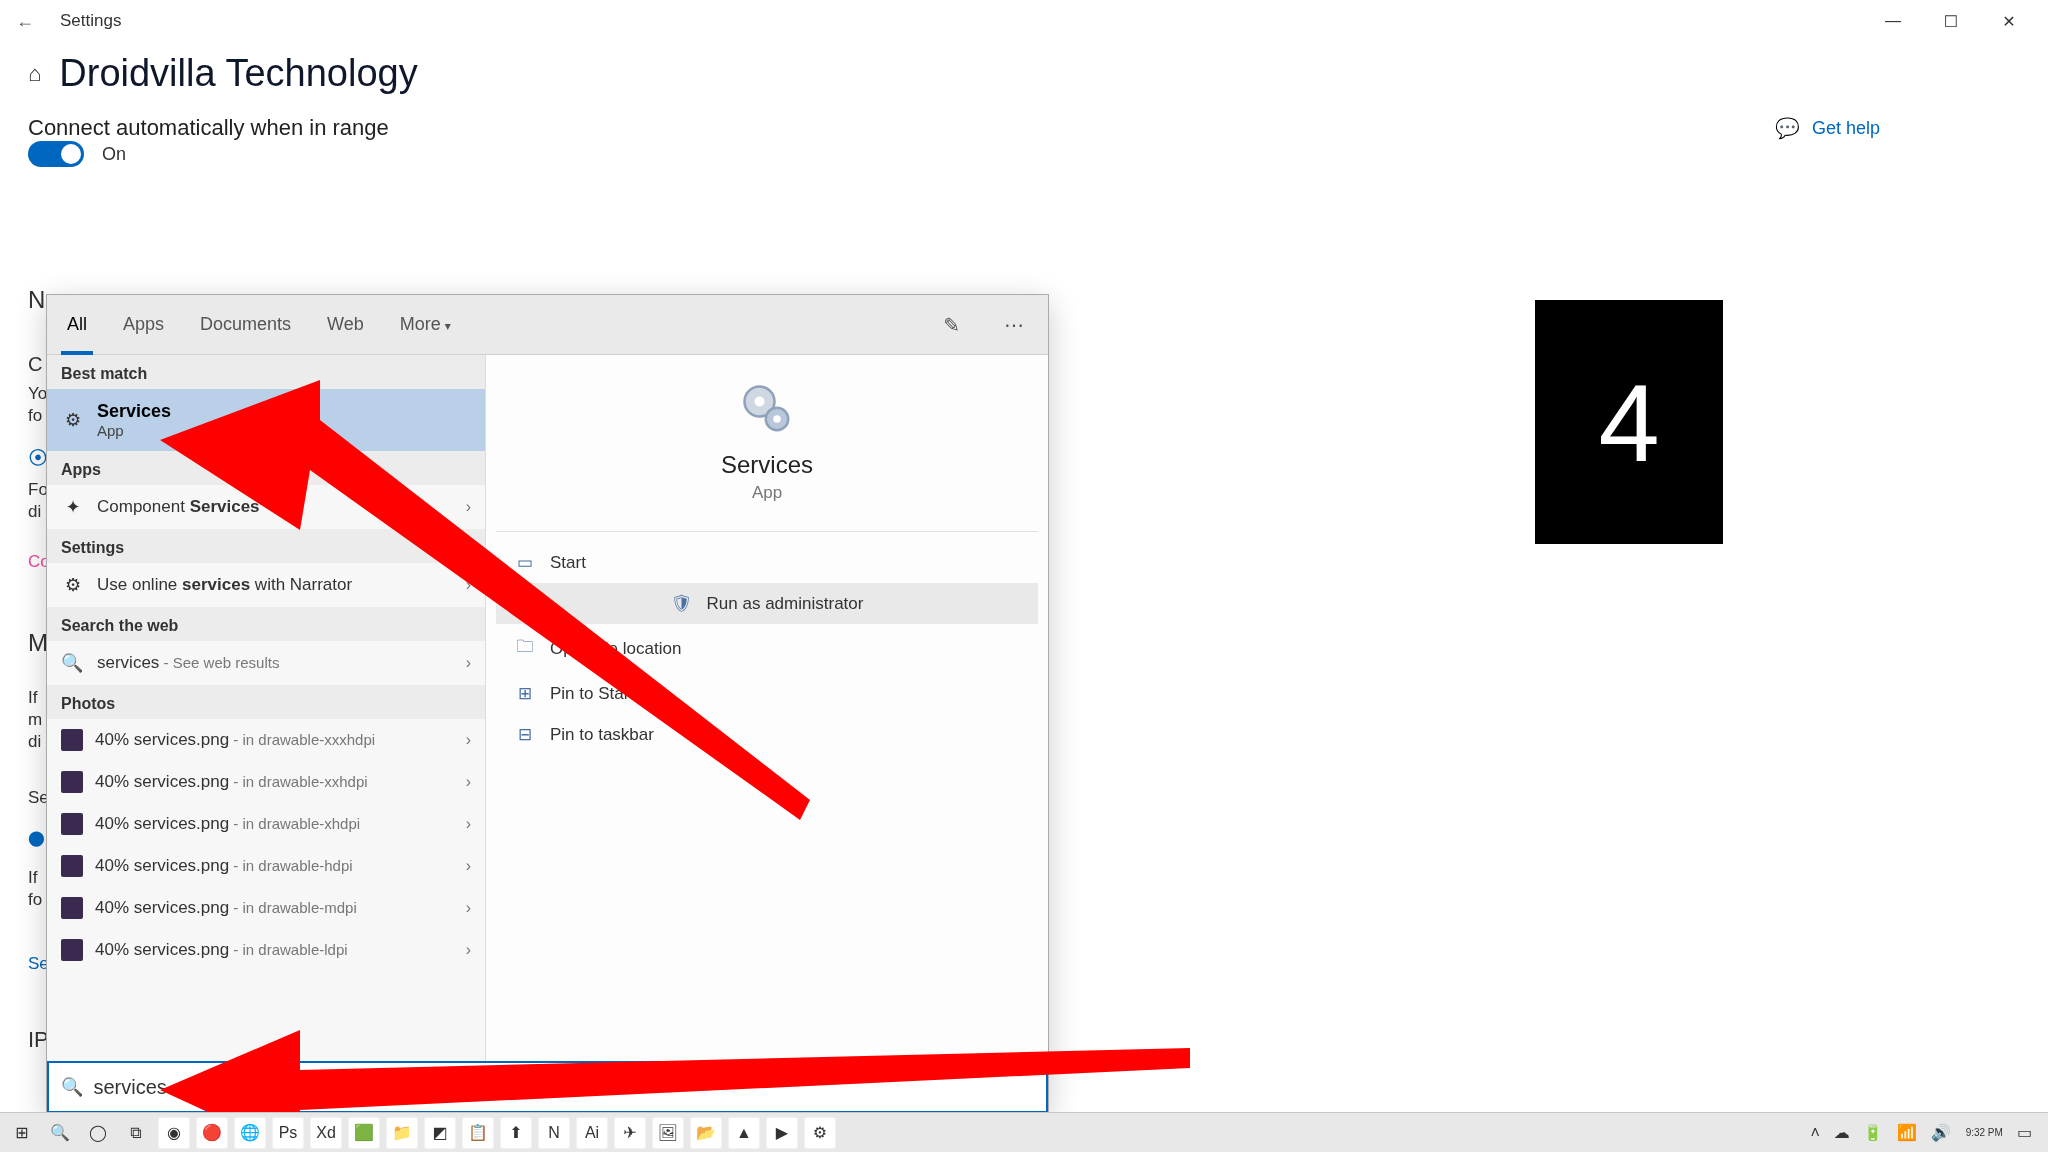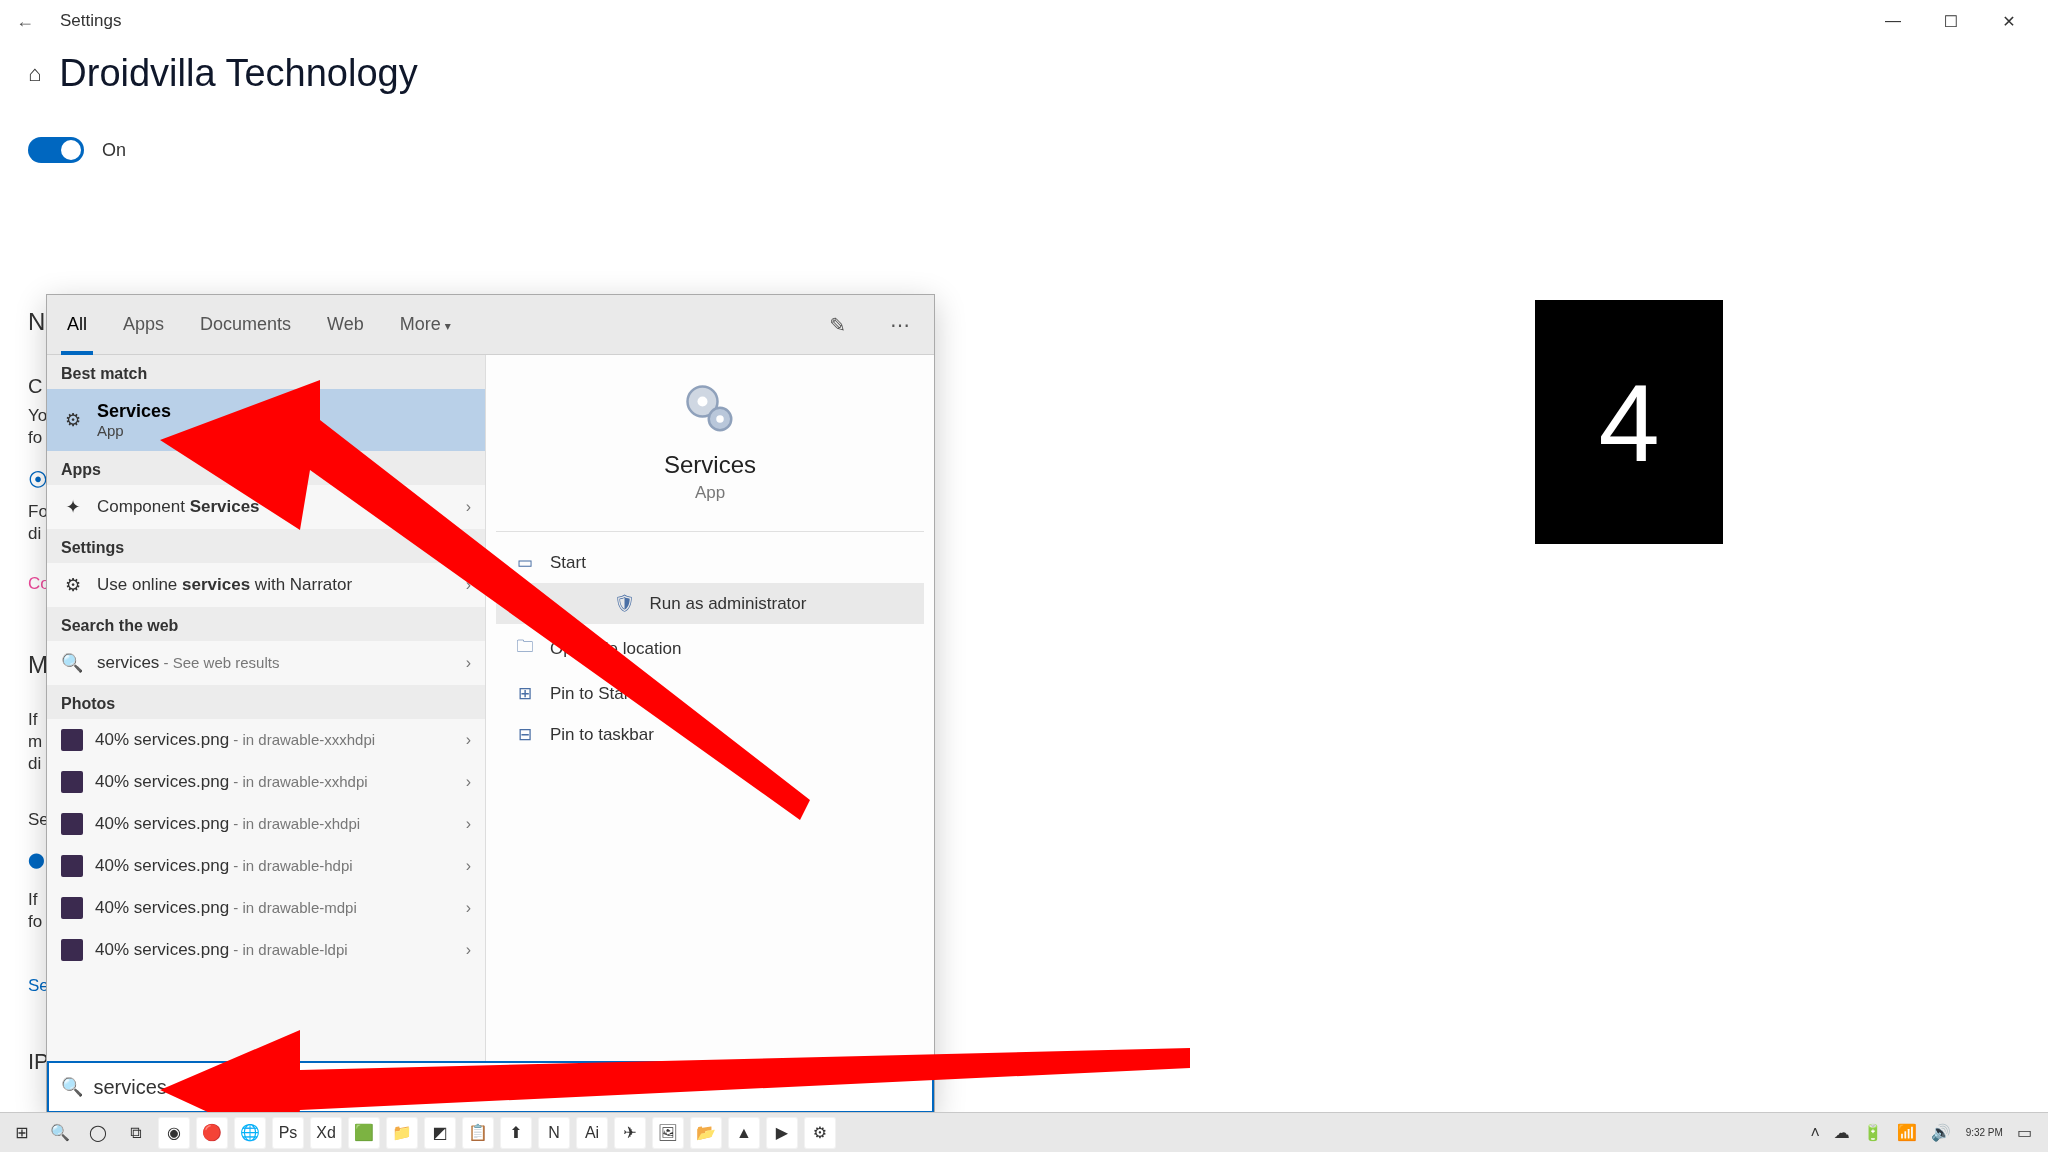--- a/index.html
+++ b/index.html
@@ -17,33 +17,33 @@
 .home-icon { font-size: 22px; color: #333; }
 .page-title { font-size: 38px; font-weight: 400; color: #0f172a; }
 
 
 .body { padding: 0 28px; position: relative; }
 .row1 { display: flex; align-items: center; justify-content: space-between; }
 .setting-label { font-size: 22px; color: #222; }
 .help { display: flex; align-items: center; gap: 12px; color: #0067c0; font-size: 18px; margin-right: 140px; }
 .help .icon { color: #222; font-size: 20px; }
 
-.toggle-row { display: flex; align-items: center; gap: 18px; margin-top: 22px; }
+.toggle-row { display: flex; align-items: center; gap: 18px; }
 .toggle { width: 56px; height: 26px; border-radius: 13px; background: #0067c0; position: relative; }
 .toggle .knob { position: absolute; right: 3px; top: 3px; width: 20px; height: 20px; background: #fff; border-radius: 50%; }
 .toggle-text { font-size: 18px; color: #333; }
 
 
 .bg-text { position: absolute; left: 28px; color: #333; font-size: 20px; line-height: 26px; }
 
 
 .countdown { position: absolute; left: 1535px; top: 300px; width: 188px; height: 244px; background: #000; color: #fff; display: flex; align-items: center; justify-content: center; font-size: 110px; font-weight: 300; }
 
 
-.popup { position: absolute; left: 46px; top: 294px; width: 889px; height: 820px; background: #f3f3f3; border: 1px solid #aaa; box-shadow: 0 8px 30px rgba(0,0,0,.2); display: flex; flex-direction: column; }
+.popup { position: absolute; left: 46px; top: 294px; width: 1003px; height: 820px; background: #f3f3f3; border: 1px solid #aaa; box-shadow: 0 8px 30px rgba(0,0,0,.2); display: flex; flex-direction: column; }
 .popup-tabs { height: 60px; background: #eaeaea; display: flex; align-items: center; padding: 0 14px; gap: 24px; border-bottom: 1px solid #d0d0d0; }
 .tab { font-size: 18px; color: #555; padding: 18px 6px; position: relative; }
 .tab.active { color: #000; }
 .tab.active::after { content: ""; position: absolute; left: 0; right: 0; bottom: -2px; height: 4px; background: #0067c0; }
 .tab .caret { margin-left: 4px; font-size: 12px; }
 .popup-tabs .spacer { flex: 1; }
 .iconbtn { font-size: 20px; color: #555; padding: 0 10px; }
 
 .popup-body { flex: 1; display: flex; overflow: hidden; }
 .left { width: 438px; background: #f7f7f7; display: flex; flex-direction: column; overflow: hidden; }
@@ -95,20 +95,27 @@
   <div class="winbtn">☐</div>
   <div class="winbtn">✕</div>
 </div>
 
 <div class="header">
   <span class="home-icon">⌂</span>
   <span class="page-title">Droidvilla Technology</span>
 </div>
 
 <div class="body">
+  <div class="row1">
+    <div class="setting-label">Connect automatically when in range</div>
+    <div class="help">
+      <span class="icon">💬</span>
+      <span>Get help</span>
+    </div>
+  </div>
   <div class="toggle-row">
     <div class="toggle">
         <div class="knob"></div>
       </div>
     <div class="toggle-text">On</div>
   </div>
 
   <div class="bg-text" style="top:172px;font-size:24px">N</div>
   <div class="bg-text" style="top:236px">C</div>
   <div class="bg-text" style="top:266px;font-size:17px">Yo</div>

